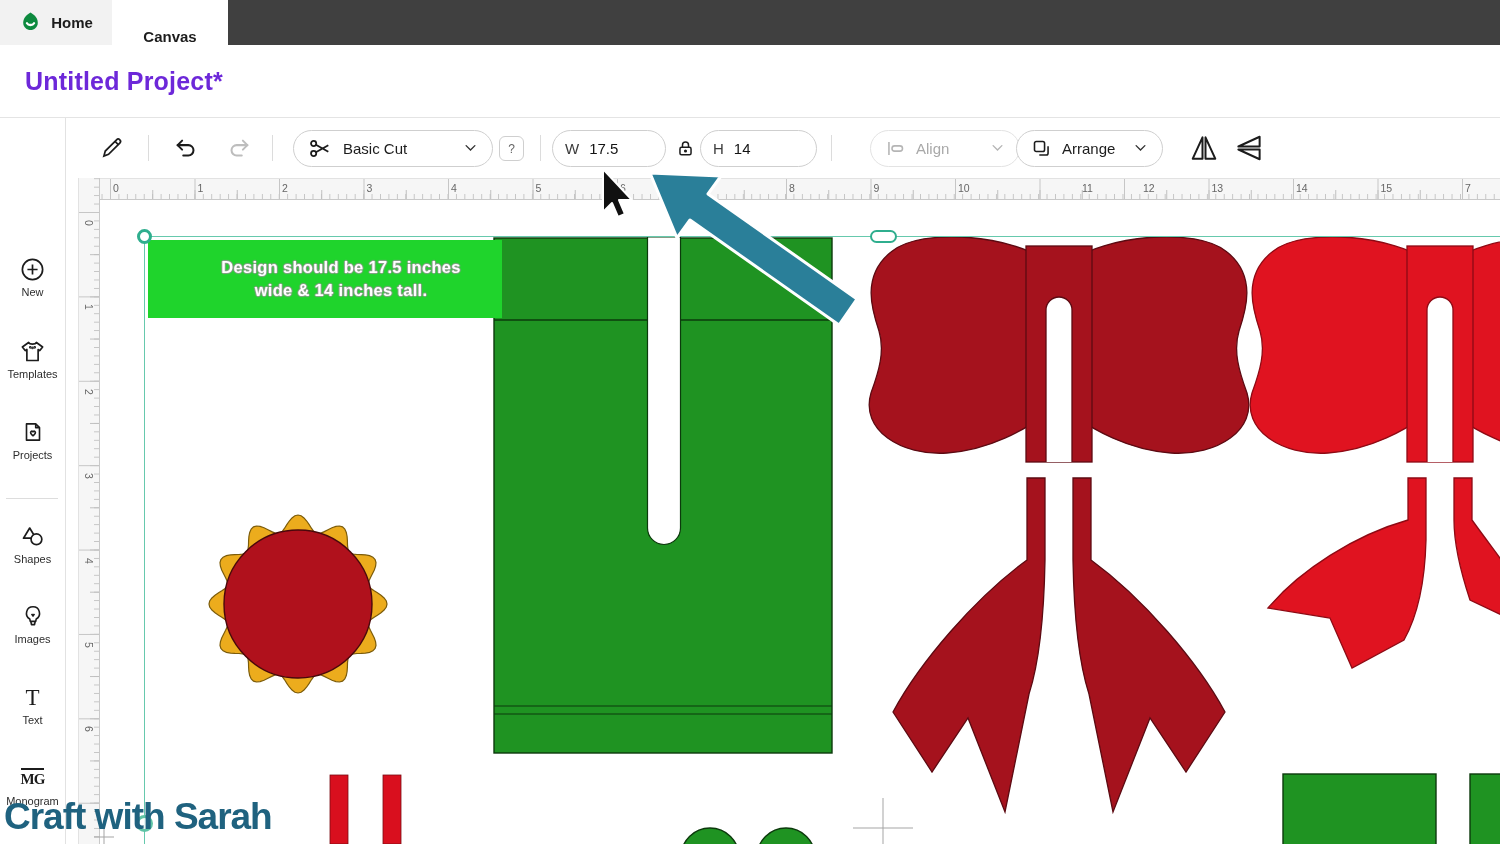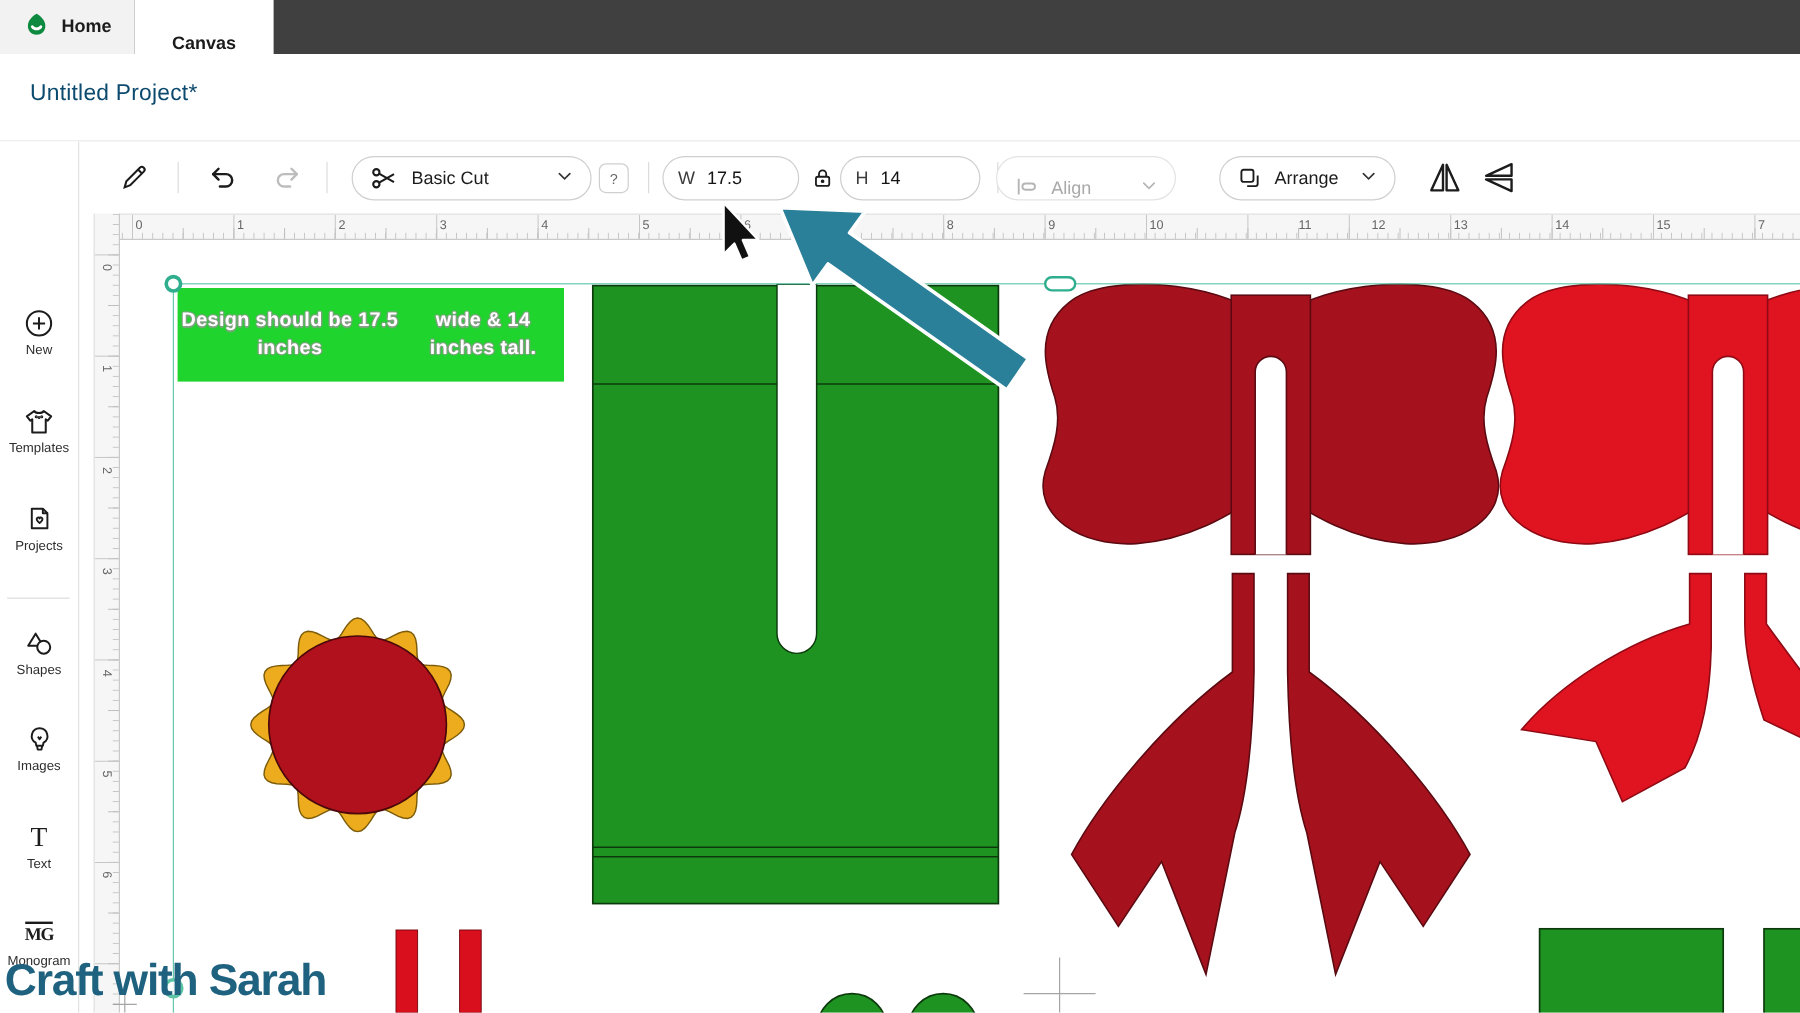--- a/index.html
+++ b/index.html
@@ -8,21 +8,21 @@
   .abs{position:absolute;}
 
   
   #tabbar{left:0;top:0;width:1500px;height:45px;background:#404040;}
   .tab{height:45px;display:flex;align-items:center;justify-content:center;gap:9px;font-size:15px;}
   #tab-home{left:0;top:0;width:112px;font-weight:700;background:#f2f2f2;}
   #tab-canvas{left:112px;top:0;width:116px;font-weight:600;background:#ffffff;align-items:flex-end;}
 
   
   #titlebar{left:0;top:45px;width:1500px;height:73px;background:#fff;border-bottom:1px solid #e4e4e4;box-sizing:border-box;}
-  #page-title{left:25px;top:22px;font-size:19px;font-weight:400;color:#0c4a6e;letter-spacing:.2px;}
+  #page-title{left:25px;top:22px;font-size:25px;font-weight:700;color:#6d28d9;letter-spacing:.2px;}
 
   
   #toolbar{left:0;top:118px;width:1500px;height:60px;background:#fff;}
   .tb-ic{display:flex;align-items:center;justify-content:center;}
   .tb-divider{width:1px;height:26px;background:#dcdcdc;top:17px;}
   .pill{box-sizing:border-box;height:37px;border:1px solid #cfcfcf;border-radius:19px;background:#fff;
         display:flex;align-items:center;font-size:15px;}
   .pill .lbl{color:#1c1c1c;}
   .chev{margin-left:auto;}
   #help-btn{box-sizing:border-box;width:25px;height:25px;border:1px solid #cfcfcf;border-radius:6px;
@@ -72,23 +72,23 @@
   .sel-line{z-index:4;}
   #sel-top{left:145px;top:236px;width:1355px;height:0;border-top:1.5px solid var(--select-line);}
   #sel-left{left:144px;top:236px;width:0;height:608px;border-left:1.5px solid var(--select-line);}
   .handle{box-sizing:border-box;background:#fff;border:3px solid var(--select-teal);z-index:6;}
   #handle-tl{left:137px;top:229px;width:15px;height:15px;border-radius:50%;}
   #handle-tm{left:870px;top:230px;width:27px;height:13px;border-radius:7px;border-width:2.5px;}
   #handle-lm{left:136px;top:815px;width:17px;height:17px;border-radius:50%;border-color:#5ec4a6;background:rgba(255,255,255,.85);}
 
   
   #notice-box{left:148px;top:240px;width:322px;height:78px;background:var(--notice-green);z-index:3;
-     display:flex;flex-direction:row;align-items:center;justify-content:center;
+     display:flex;flex-direction:column;align-items:center;justify-content:center;
      font-size:16.5px;font-weight:700;line-height:23px;color:#fff;letter-spacing:.3px;text-align:center;
-     text-shadow:-1px 0 1px #8e9b8e,1px 0 1px #8e9b8e,0 -1px 1px #8e9b8e,0 1px 1px #8e9b8e;}
+     text-shadow:-1px 0 1px #8e9b8e,1px 0 1px #8e9b8e,0 -1px 1px #8e9b8e,0 1px 1px #8e9b8e;padding-left:32px;}
 
   
   #annot-layer{left:0;top:0;width:1500px;height:844px;z-index:8;pointer-events:none;}
   #watermark{left:4px;top:796px;font-family:Liberation Sans, sans-serif;font-weight:700;
      font-size:37px;color:var(--watermark-teal);z-index:9;letter-spacing:-1px;}
 </style>
 </head>
 <body>
 
 <div id="tabbar" class="abs">
@@ -160,21 +160,21 @@
         <path d="M8.2,10.5 V7.6 A3.8,3.8 0 0 1 15.8,7.6 V10.5"></path>
         <circle cx="12" cy="15.2" r="1" fill="#1c1c1c"></circle>
     </svg>
   </div>
   <div class="abs dim-field" style="left:700px;top:12px;width:117px;">
     <span class="dim-lbl">H</span>
     <input value="14" style="">
   </div>
   <div class="abs tb-divider" style="left:831px;"></div>
 
-  <div class="abs pill disabled-pill" style="left:830px;top:12px;width:150px;padding:0 14px;align-items:flex-end;">
+  <div class="abs pill disabled-pill" style="left:870px;top:12px;width:150px;padding:0 14px;">
     <span style="display:flex;margin-right:10px;">
       <svg width="21" height="21" viewBox="0 0 24 24" fill="none" stroke="#b5b5b5" stroke-width="1.8">
         <path d="M4.5,4.5 V19.5"></path>
           <rect x="8" y="9" width="12" height="6" rx="3"></rect>
       </svg>
     </span>
     <span class="lbl">Align</span>
     <span class="chev">
       <svg width="15" height="15" viewBox="0 0 24 24" fill="none" stroke="#b5b5b5" stroke-width="2.2" stroke-linecap="round">
           <polyline points="5,9 12,16 19,9"></polyline>

